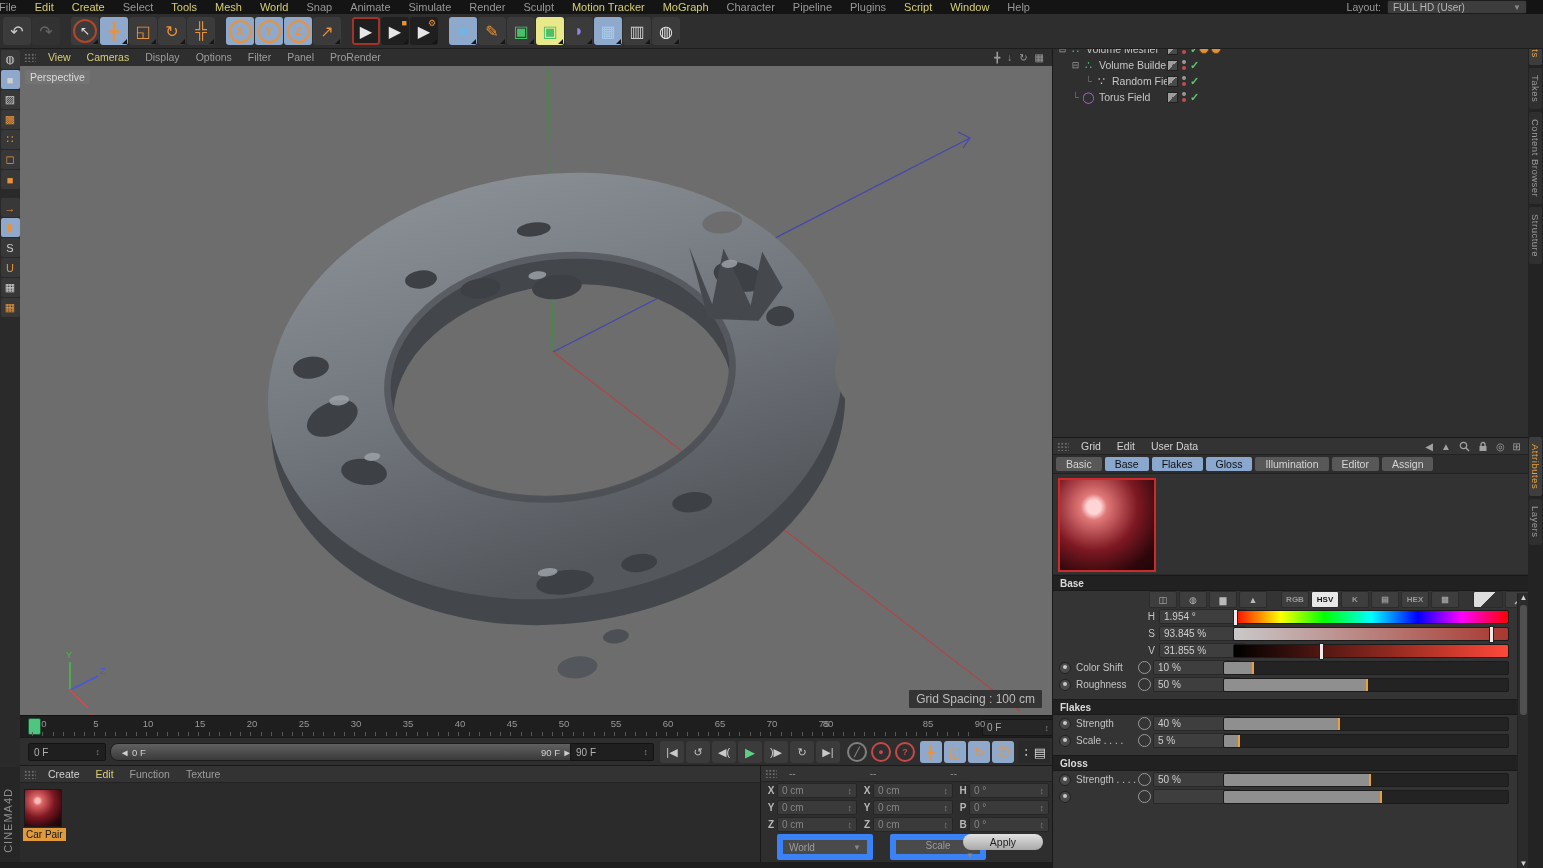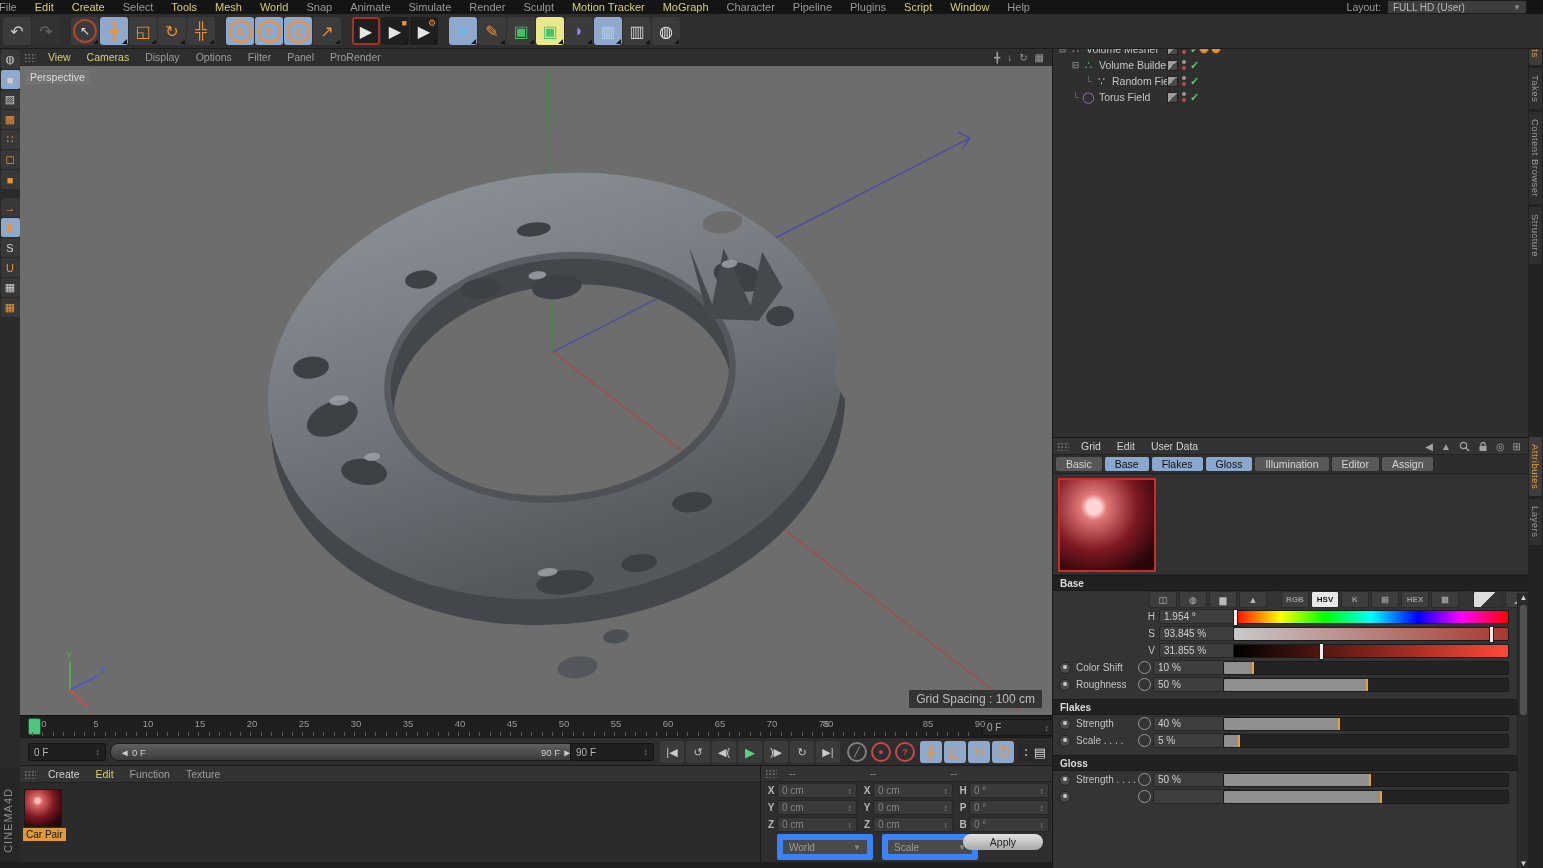--- a/index.html
+++ b/index.html
@@ -580,21 +580,21 @@
               <span class="spin">↕</span>
             </span>
           </div>
           <div class="crow">
             <span class="clab">Z</span>
             <span class="cfield">
               <span>0 cm</span>
               <span class="spin">↕</span>
             </span>
           </div>
-          <div class="cdrop" style="position: relative; margin-left: 21px; width: 72px;">
+          <div class="cdrop" style="position: relative; margin-left: 29px; width: 72px; flex-direction: column;">
             <span>Scale</span>
             <span class="arr">▼</span>
           </div>
         </div>
         <div class="ccol" style="left: 196px;">
           <div class="crow">
             <span class="clab">H</span>
             <span class="cfield">
               <span>0 °</span>
               <span class="spin">↕</span>

